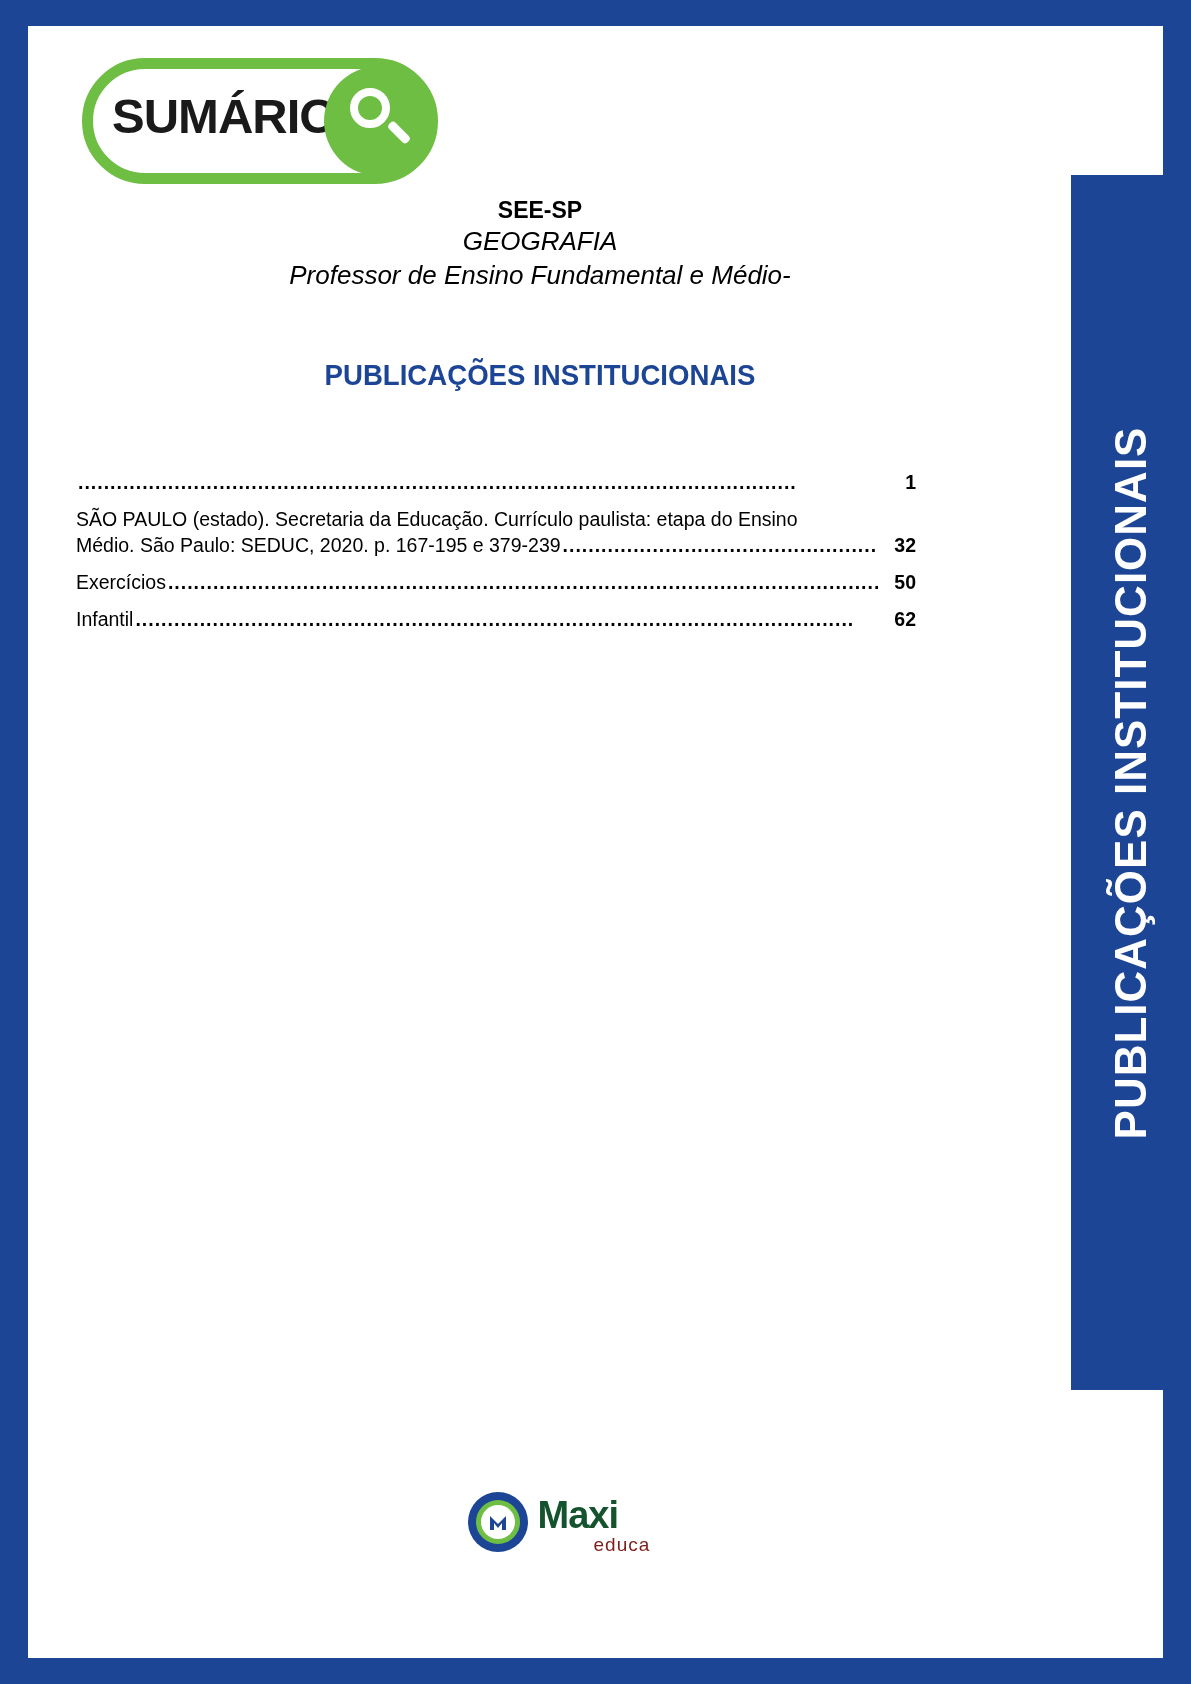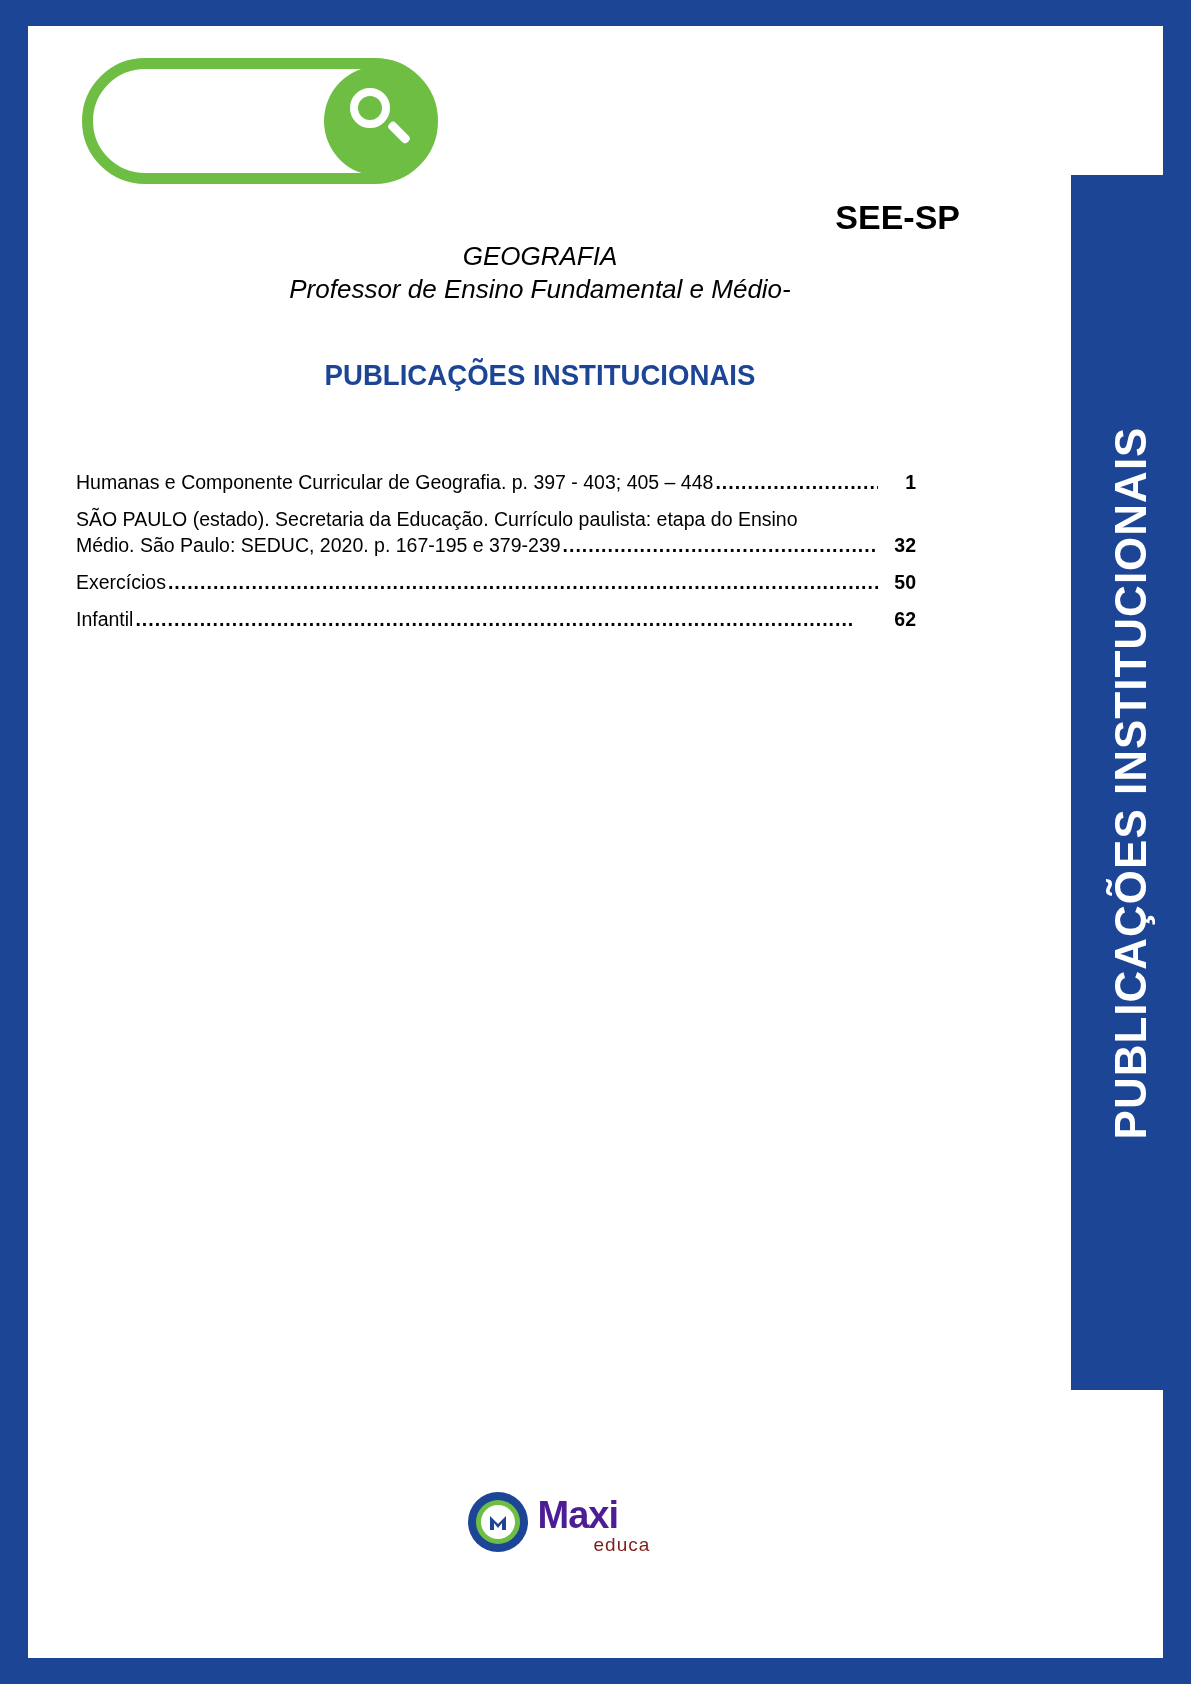--- a/index.html
+++ b/index.html
@@ -114,25 +114,24 @@
 
   
   .doc-header {
     position: absolute;
     left: 120px;
     top: 196px;
     width: 840px;
     text-align: center;
   }
   .doc-title {
-    font-size: 34px;
+    font-size: 23px;
     font-weight: bold;
     color: #000000;
     line-height: 1.28;
-    text-align: right;
   }
   .doc-subtitle {
     font-size: 26px;
     font-style: italic;
     color: #000000;
     line-height: 1.28;
   }
 
   .section-title {
     position: absolute;
@@ -207,21 +206,21 @@
     top: 2px;
     width: 64px;
     height: 64px;
   }
   .footer-word {
     position: absolute;
     left: 72px;
     top: 6px;
     font-size: 38px;
     font-weight: bold;
-    color: #4c1d95;
+    color: #14532d;
     letter-spacing: -1px;
   }
   .footer-sub {
     position: absolute;
     left: 128px;
     top: 46px;
     font-size: 19px;
     color: #7f1d1d;
     letter-spacing: 1px;
   }
@@ -232,39 +231,39 @@
 <div class="page-frame">
   <div class="page-inner"></div>
 </div>
 
 <div class="side-tab">
   <div class="side-tab-label">PUBLICAÇÕES INSTITUCIONAIS</div>
 </div>
 
 <div class="sumario-logo">
   <div class="sumario-pill"></div>
+  <div class="sumario-text">SUMÁRIO</div>
   <div class="sumario-circle">
     <div class="sumario-glass"></div>
     <div class="sumario-handle"></div>
   </div>
 </div>
 
 <div class="doc-header">
   <div class="doc-title">SEE-SP</div>
   <div class="doc-subtitle">GEOGRAFIA</div>
   <div class="doc-subtitle">Professor de Ensino Fundamental e Médio-</div>
 </div>
 
 <div class="section-title">PUBLICAÇÕES INSTITUCIONAIS</div>
 
 <div class="toc">
 
   <div class="toc-entry">
     <div class="toc-lastline">
-      <span class="lbl">Humanas e Componente Curricular de Geografia. p. 397 - 403; 405 – 448</span>
       <span class="dots">................................................................................................................</span>
       <span class="pg">1</span>
     </div>
   </div>
 
   <div class="toc-entry">
     <span class="toc-text">SÃO PAULO (estado). Secretaria da Educação. Currículo paulista: etapa do Ensino</span>
     <div class="toc-lastline">
       <span class="lbl">Médio. São Paulo: SEDUC, 2020. p. 167-195 e 379-239</span>
       <span class="dots">................................................................................................................</span>

